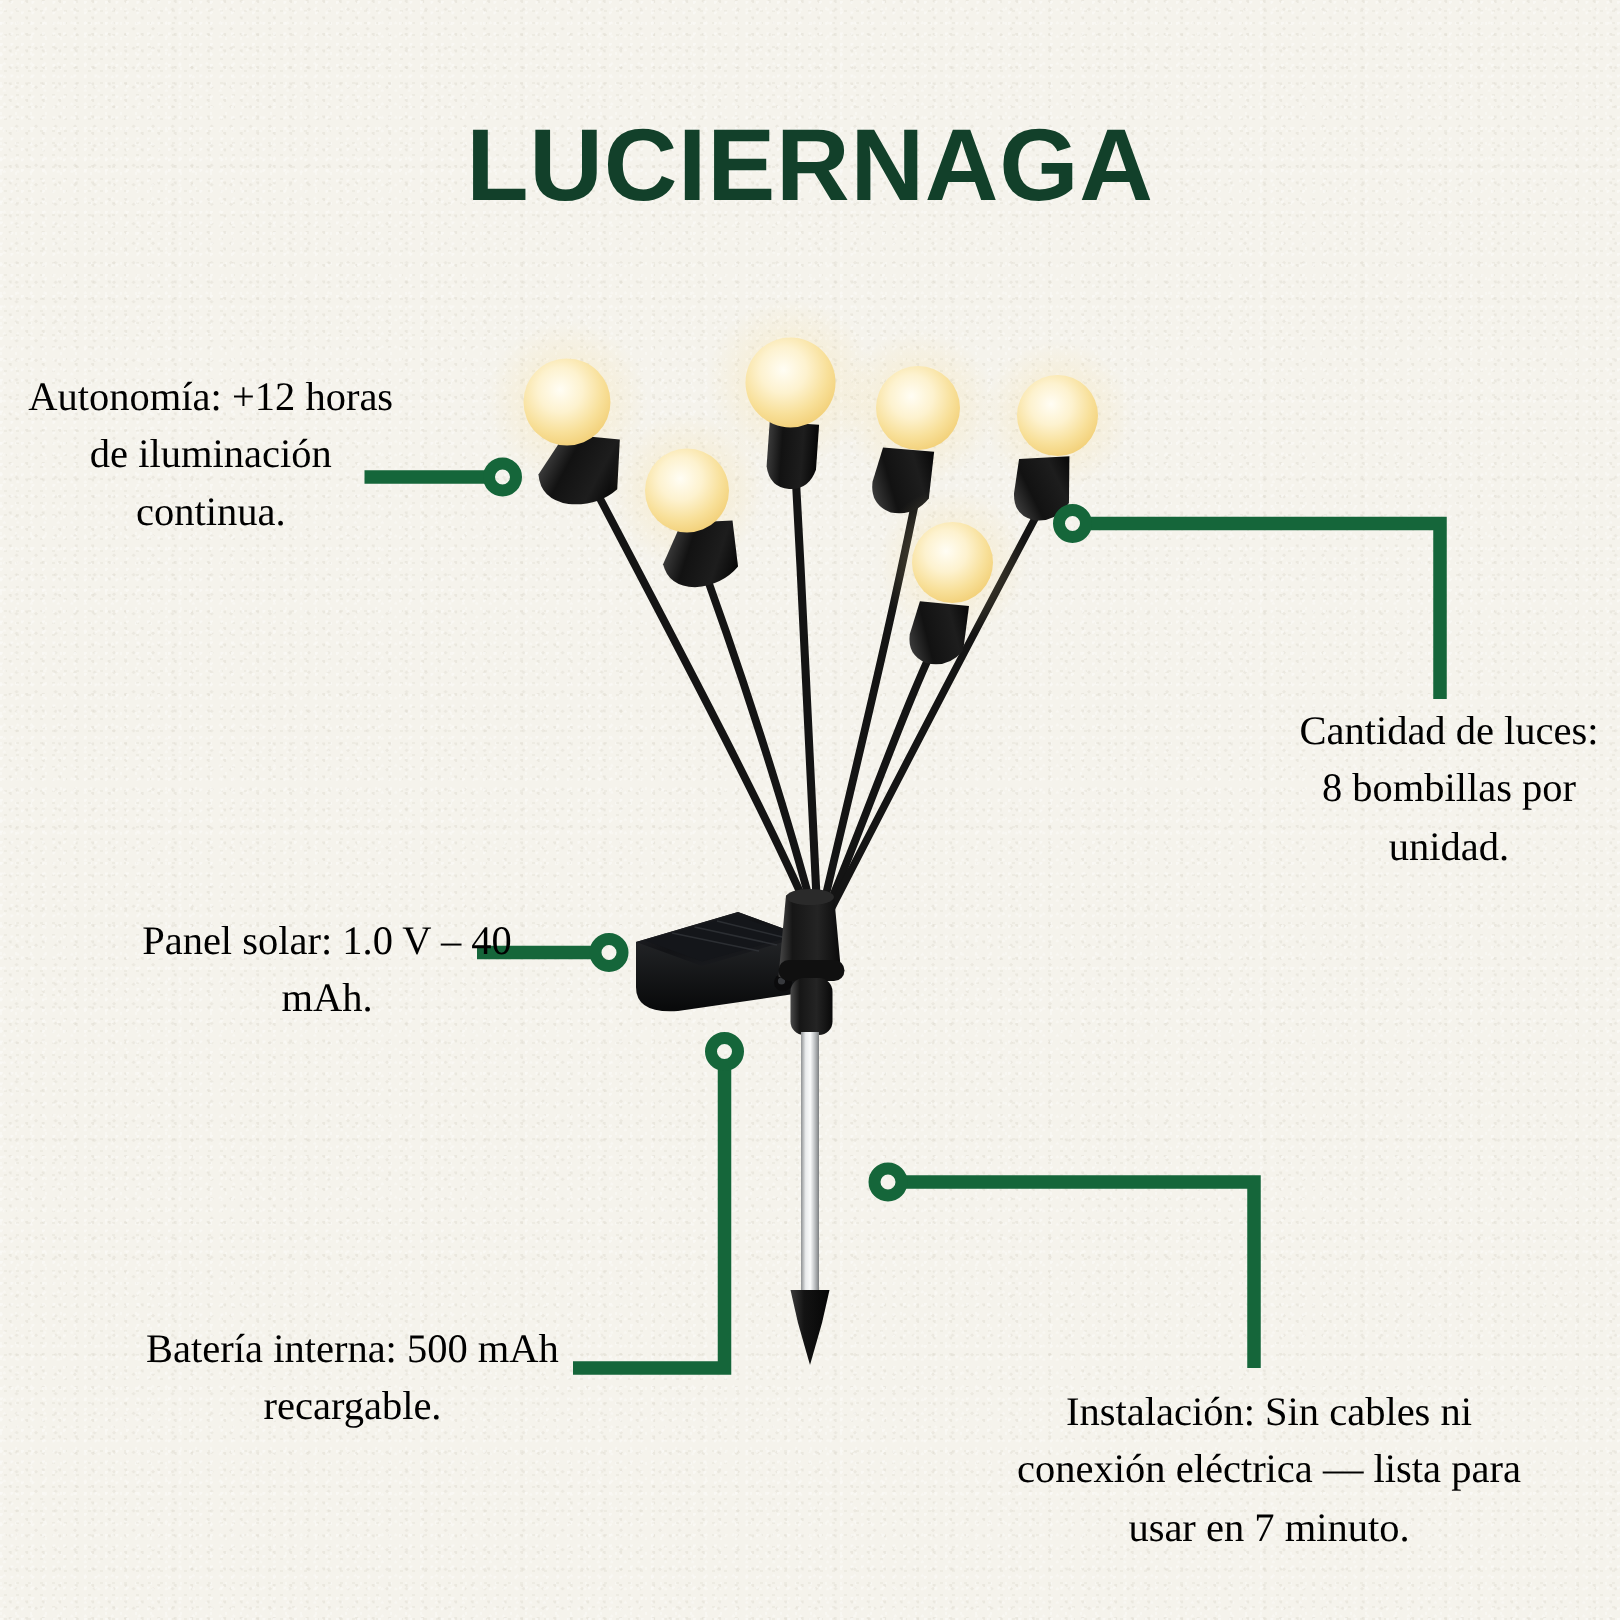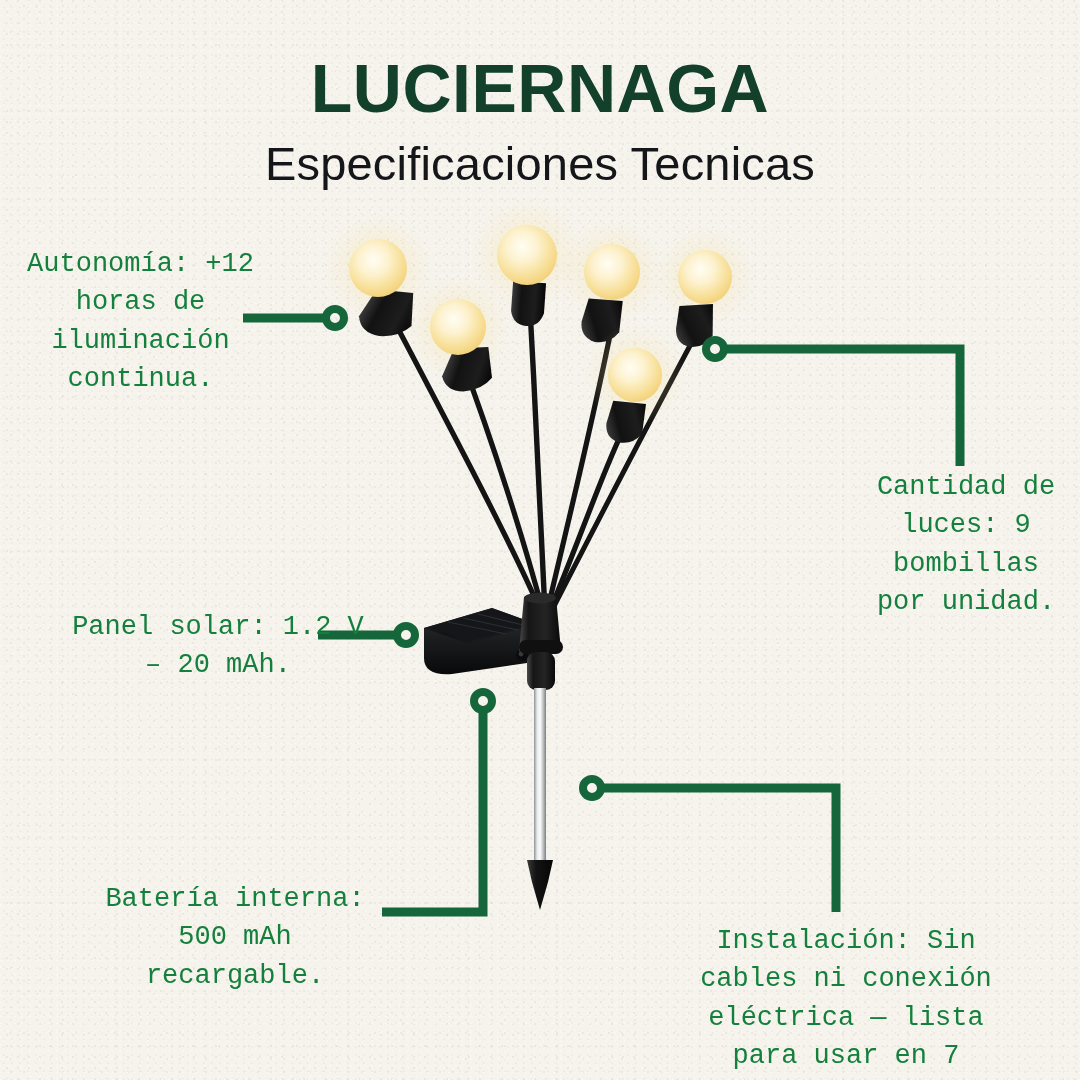--- a/index.html
+++ b/index.html
@@ -38,21 +38,21 @@
   #header {
     position: absolute;
     top: 0;
     left: 0;
     width: 1080px;
     text-align: center;
     z-index: 6;
   }
   #title {
     margin: 0;
-    padding-top: 54px;
+    padding-top: 76px;
     font-size: 68px;
     font-weight: 700;
     letter-spacing: .5px;
     line-height: 1;
     color: #12402a;
     font-family: "Liberation Sans", sans-serif;
   }
   #subtitle {
     margin: 0;
     padding-top: 18px;
@@ -67,24 +67,24 @@
   
   #connectors {
     position: absolute;
     inset: 0;
     z-index: 4;
   }
 
   
   .callout {
     position: absolute;
-    color: #15803d;
+    color: #000000;
     font-size: 27px;
     line-height: 1.42;
-    font-family: Liberation Mono, monospace;
+    font-family: Liberation Serif, serif;
     z-index: 5;
     white-space: pre-line;
   }
   #callout-autonomia   { left: 18px;  top: 245px; width: 245px; text-align: center; }
   #callout-luces       { left: 862px; top: 468px; width: 208px; text-align: center; }
   #callout-panel       { left: 62px;  top: 608px; width: 312px; text-align: center; }
   #callout-bateria     { left: 92px;  top: 880px; width: 286px; text-align: center; }
   #callout-instalacion { left: 676px; top: 922px; width: 340px; text-align: center; }
 
   
@@ -99,21 +99,20 @@
 </style>
 </head>
 <body>
 
 <div id="canvas">
 
   <div id="paper-texture"></div>
 
   <div id="header">
     <h1 id="title">LUCIERNAGA</h1>
-    <h2 id="subtitle">Especificaciones Tecnicas</h2>
   </div>
 
   <svg id="product" viewBox="0 0 1080 1080">
     <defs>
       <radialGradient id="bulbGlow" cx="42%" cy="36%" r="68%">
         <stop offset="0%" stop-color="#fffdf4"></stop>
         <stop offset="38%" stop-color="#fdf2cf"></stop>
         <stop offset="72%" stop-color="#f8e09a"></stop>
         <stop offset="100%" stop-color="#f2cf76"></stop>
       </radialGradient>
@@ -238,21 +237,21 @@
       <circle cx="335" cy="318" r="9"></circle>
       <circle cx="715" cy="349" r="9"></circle>
       <circle cx="406" cy="635" r="9"></circle>
       <circle cx="483" cy="701" r="9"></circle>
       <circle cx="592" cy="788" r="9"></circle>
     </g>
   </svg>
 
   <div class="callout" id="callout-autonomia">Autonomía: +12 horas de iluminación continua.</div>
 
-  <div class="callout" id="callout-luces">Cantidad de luces: 9 bombillas por unidad.</div>
-
-  <div class="callout" id="callout-panel">Panel solar: 1.2 V – 20 mAh.</div>
+  <div class="callout" id="callout-luces">Cantidad de luces: 8 bombillas por unidad.</div>
+
+  <div class="callout" id="callout-panel">Panel solar: 1.0 V – 40 mAh.</div>
 
   <div class="callout" id="callout-bateria">Batería interna: 500 mAh recargable.</div>
 
   <div class="callout" id="callout-instalacion">Instalación: Sin cables ni conexión eléctrica — lista para usar en 7 minuto.</div>
 
 </div>
 
 </body></html>

